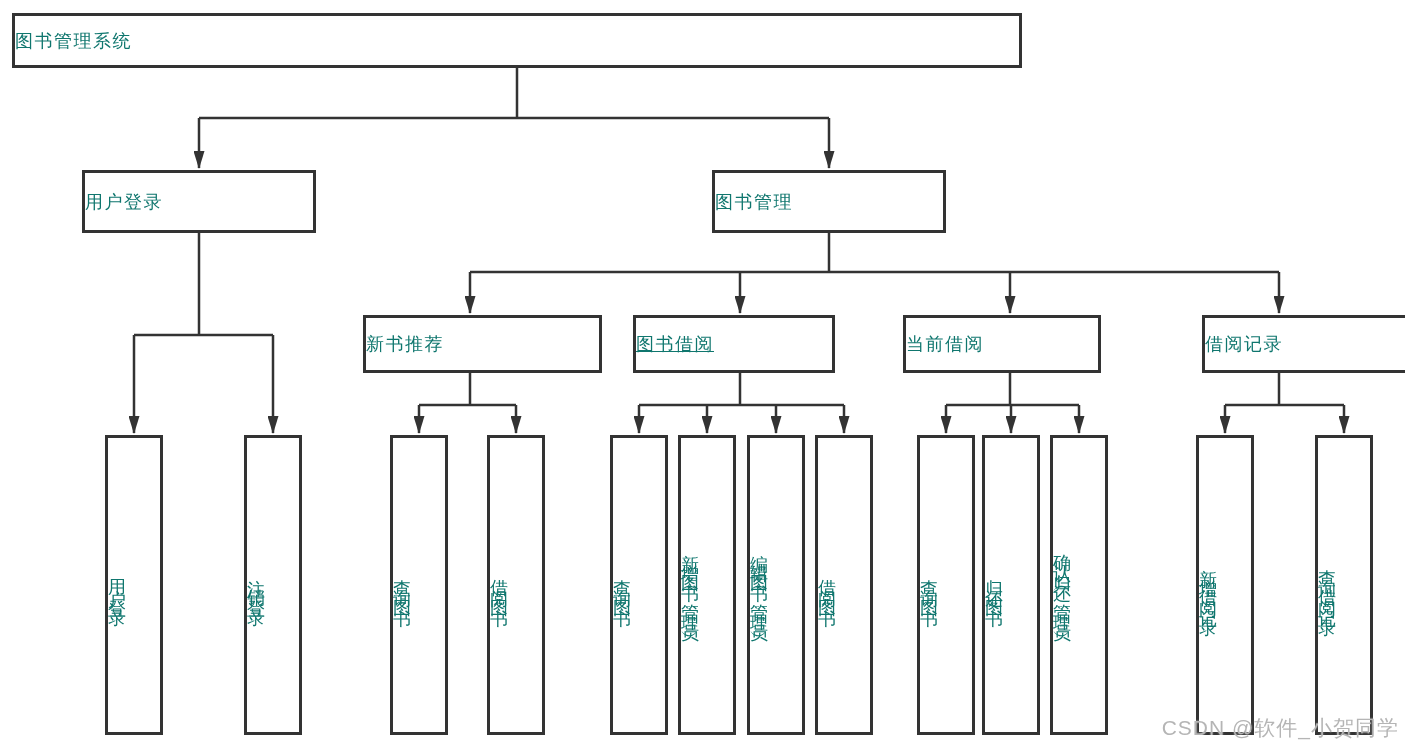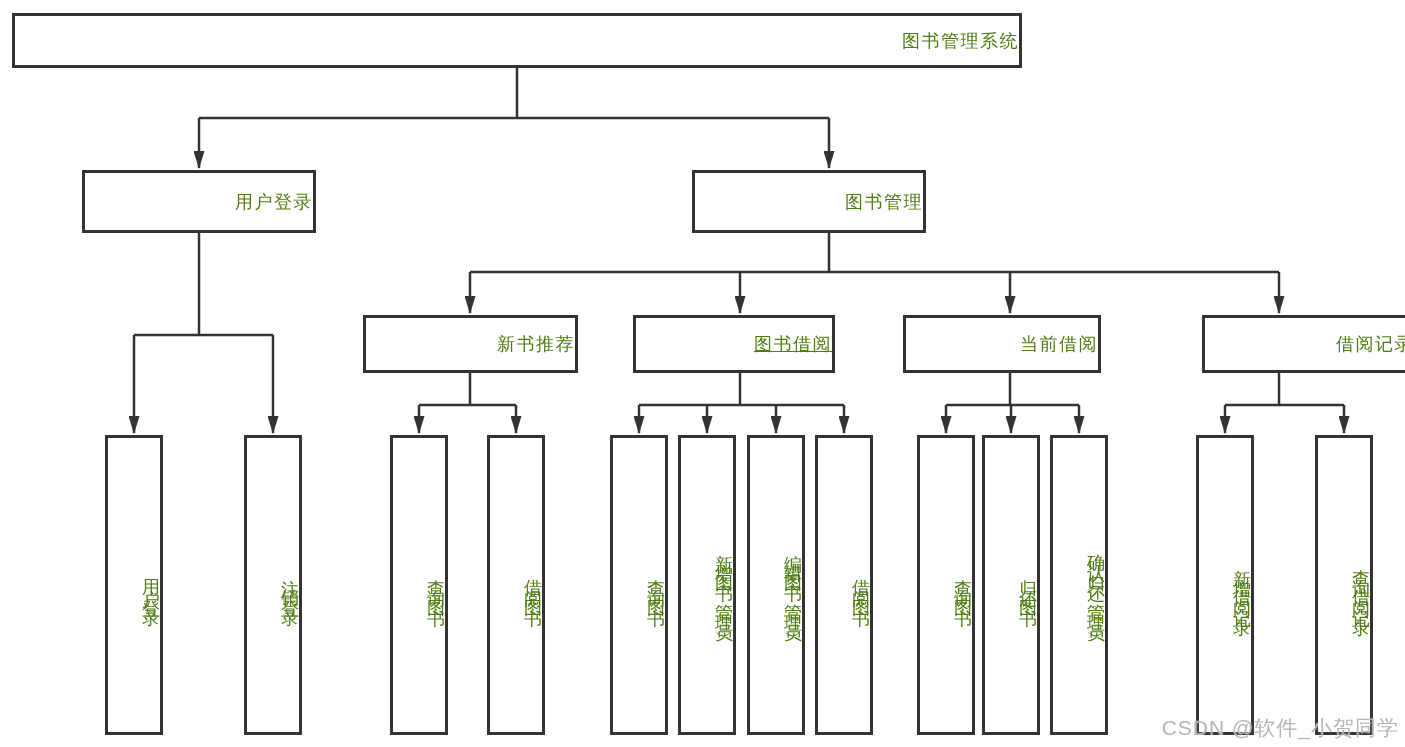--- a/index.html
+++ b/index.html
@@ -17,22 +17,22 @@
     width: 1405px; height: 747px;
     pointer-events: none;
   }
   .box {
     position: absolute;
     box-sizing: border-box;
     border: 3px solid #333333;
     background: #ffffff;
     display: flex;
     align-items: center;
-    justify-content: flex-end;
-    color: #4d7c0f;
+    justify-content: flex-start;
+    color: #0f766e;
   }
   .hlabel {
     font-size: 18px;
     letter-spacing: 1.5px;
     white-space: nowrap;
   }
   .leaf {
     top: 435px;
     width: 58px;
     height: 300px;
@@ -103,25 +103,25 @@
     <line x1="1344" y1="405" x2="1344" y2="433" stroke="#333333" stroke-width="2.5" marker-end="url(#arrow)"></line>
   </svg>
 
   <div class="box" style="left:12px; top:13px; width:1010px; height:55px;">
     <span class="hlabel">图书管理系统</span>
   </div>
 
   <div class="box" style="left:82px; top:170px; width:234px; height:63px;">
     <span class="hlabel">用户登录</span>
   </div>
-  <div class="box" style="left:692px; top:170px; width:234px; height:63px;">
+  <div class="box" style="left:712px; top:170px; width:234px; height:63px;">
     <span class="hlabel">图书管理</span>
   </div>
 
-  <div class="box" style="left:363px; top:315px; width:215px; height:58px;">
+  <div class="box" style="left:363px; top:315px; width:239px; height:58px;">
     <span class="hlabel">新书推荐</span>
   </div>
   <div class="box" style="left:633px; top:315px; width:202px; height:58px;text-decoration:underline;">
     <span class="hlabel">图书借阅</span>
   </div>
   <div class="box" style="left:903px; top:315px; width:198px; height:58px;">
     <span class="hlabel">当前借阅</span>
   </div>
   <div class="box" style="left:1172px; top:315px; width:215px; height:58px;margin-left:30px;">
     <span class="hlabel">借阅记录</span>

